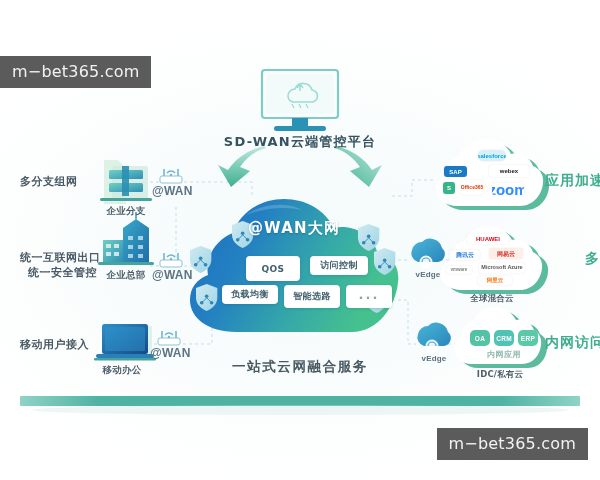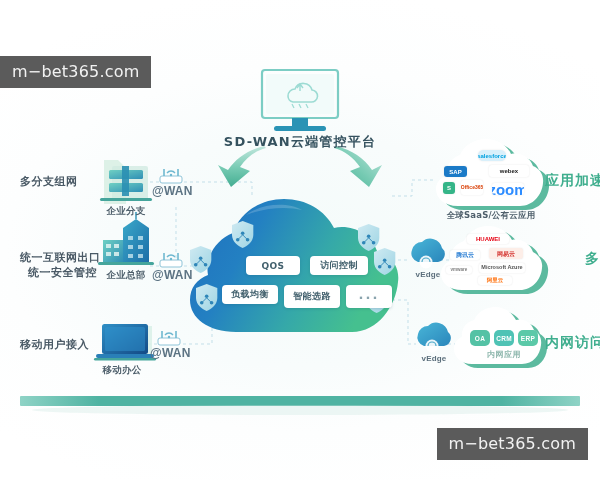--- a/index.html
+++ b/index.html
@@ -384,27 +384,29 @@
 
     <g>
       <path d="M20,396 L580,396 L566,402 L34,402 Z" fill="url(#gBarTop)"></path>
       <rect x="20" y="396" width="560" height="10" rx="1" fill="url(#gBar)"></rect>
       <ellipse cx="300" cy="410" rx="268" ry="5" fill="#cfe9e2" opacity=".35"></ellipse>
     </g>
   </svg>
 
   <div class="lbl platform-title cn" style="left:210px;top:133px;width:180px;">SD-WAN云端管控平台</div>
 
-
-  <div class="tag cn" style="left:246px;top:256px;width:54px;height:19px;">QOS</div>
+  <div class="lbl cloud-title cn" style="left:224px;top:219px;width:140px;">@WAN大网</div>
+
+  <div class="tag cn" style="left:246px;top:256px;width:54px;height:25px;">QOS</div>
   <div class="tag cn" style="left:310px;top:256px;width:58px;height:19px;">访问控制</div>
   <div class="tag cn" style="left:222px;top:285px;width:56px;height:19px;">负载均衡</div>
   <div class="tag cn" style="left:284px;top:285px;width:56px;height:23px;">智能选路</div>
   <div class="tag dots cn" style="left:346px;top:285px;width:46px;height:19px;">...</div>
 
+  <div class="lbl bottom-caption cn" style="left:210px;top:358px;width:180px;">一站式云网融合服务</div>
 
   <div class="lbl left-label cn" style="left:20px;top:174px;">多分支组网</div>
   <div class="lbl left-label cn" style="left:20px;top:250px;">统一互联网出口</div>
   <div class="lbl left-label cn" style="left:28px;top:265px;">统一安全管控</div>
   <div class="lbl left-label cn" style="left:20px;top:337px;">移动用户接入</div>
 
   <div class="lbl node-cap cn" style="left:96px;top:205px;width:60px;">企业分支</div>
   <div class="lbl node-cap cn" style="left:96px;top:269px;width:60px;">企业总部</div>
   <div class="lbl node-cap cn" style="left:92px;top:364px;width:60px;">移动办公</div>
 
@@ -424,21 +426,22 @@
   <div class="chip cn" style="left:489px;top:248px;width:34px;height:11px;color:#d4332f;background:#fdeee8;font-size:6px;">网易云</div>
   <div class="chip" style="left:446px;top:266px;width:26px;height:8px;color:#7f7f7f;font-size:4.5px;">vmware</div>
   <div class="chip" style="left:479px;top:263px;width:46px;height:10px;color:#555555;font-size:5.5px;">Microsoft Azure</div>
   <div class="chip cn" style="left:478px;top:276px;width:34px;height:9px;color:#ff6a00;font-size:5.5px;">阿里云</div>
 
   <div class="appbadge" style="left:470px;top:330px;width:20px;height:16px;background:#54c2a5;">OA</div>
   <div class="appbadge" style="left:494px;top:330px;width:20px;height:16px;background:#4fc3b5;">CRM</div>
   <div class="appbadge" style="left:518px;top:330px;width:20px;height:16px;background:#5bc9a8;">ERP</div>
   <div class="intranet-cap cn" style="left:468px;top:349px;width:72px;">内网应用</div>
 
-  <div class="lbl cloud-cap cn" style="left:432px;top:210px;width:118px;">全球SaaS/公有云应用</div>
+  <div class="lbl cloud-cap cn" style="left:442px;top:293px;width:100px;">全球混合云</div>
+  <div class="lbl cloud-cap cn" style="left:450px;top:369px;width:100px;">IDC/私有云</div>
 
   <div class="lbl vedge-cap" style="left:408px;top:270px;width:40px;">vEdge</div>
   <div class="lbl vedge-cap" style="left:414px;top:354px;width:40px;">vEdge</div>
 
   <div class="lbl right-label cn" style="left:545px;top:172px;">应用加速</div>
   <div class="lbl right-label cn" style="left:545px;top:250px;margin-left:40px;">多云互联</div>
   <div class="lbl right-label cn" style="left:545px;top:334px;">内网访问</div>
 
   <div class="wm wm-tl">m−bet365.com</div>
   <div class="wm wm-br">m−bet365.com</div>

